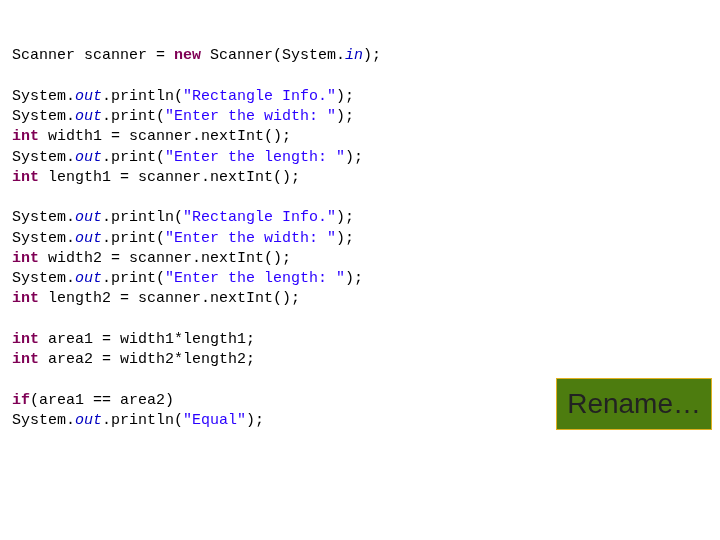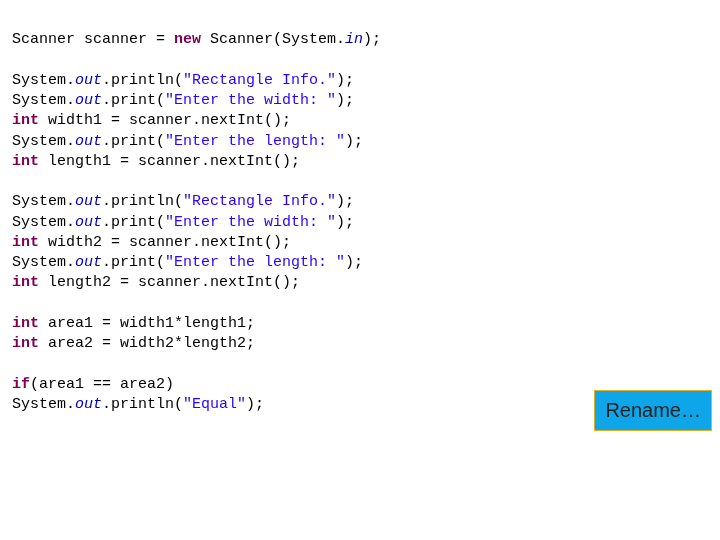--- a/index.html
+++ b/index.html
@@ -10,41 +10,40 @@
     background: #ffffff;
     font-family: Consolas, "Courier New", monospace;
     font-size: 15px;
     line-height: 1.35;
   }
   .slide {
     position: relative;
     width: 720px;
     height: 540px;
     box-sizing: border-box;
-    padding: 10px 12px;
+    padding: 26px 12px;
   }
   .code {
     white-space: pre;
     color: #000;
   }
   .kw   { color: #7f0055; font-weight: bold; }
   .field{ color: #0000c0; font-style: italic; } 
   .str  { color: #2a00ff; }
 
   .callout {
     position: absolute;
     right: 8px;
     top: 378px;
-    background: #0ea5e9;
+    background: #4d7c0f;
     color: #222;
     font-family: Arial, Helvetica, sans-serif;
-    font-size: 20px;
+    font-size: 28px;
     padding: 6px 10px;
     border: 1px solid #e0b020;
-    margin-top: 12px;
   }
 </style>
 </head>
 <body>
 
 <div class="slide">
 
 <div class="code">
 <span><span>Scanner scanner = </span><span class="kw">new</span><span> Scanner(System.</span><span class="field">in</span><span>);</span></span>
 

